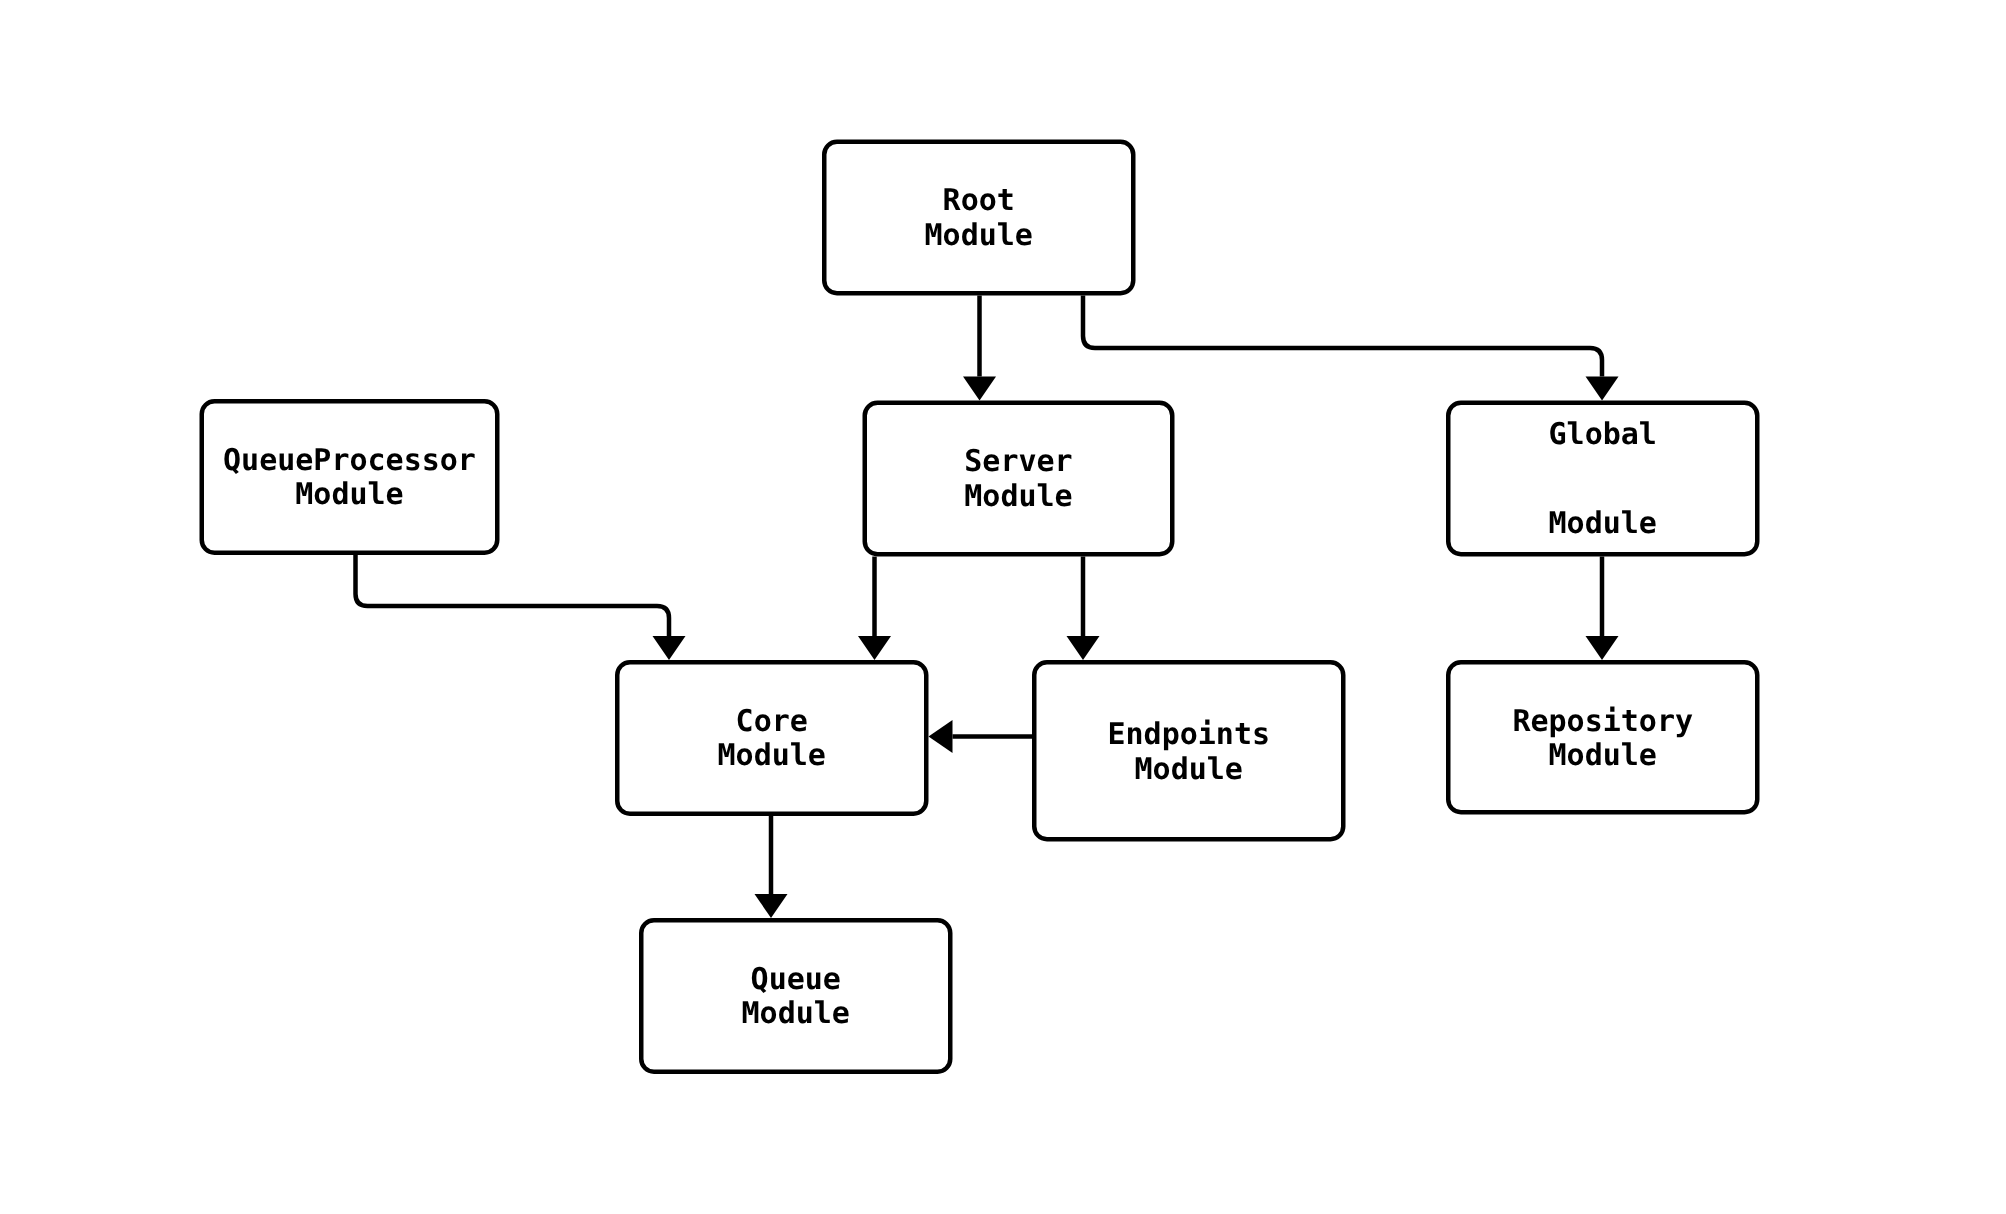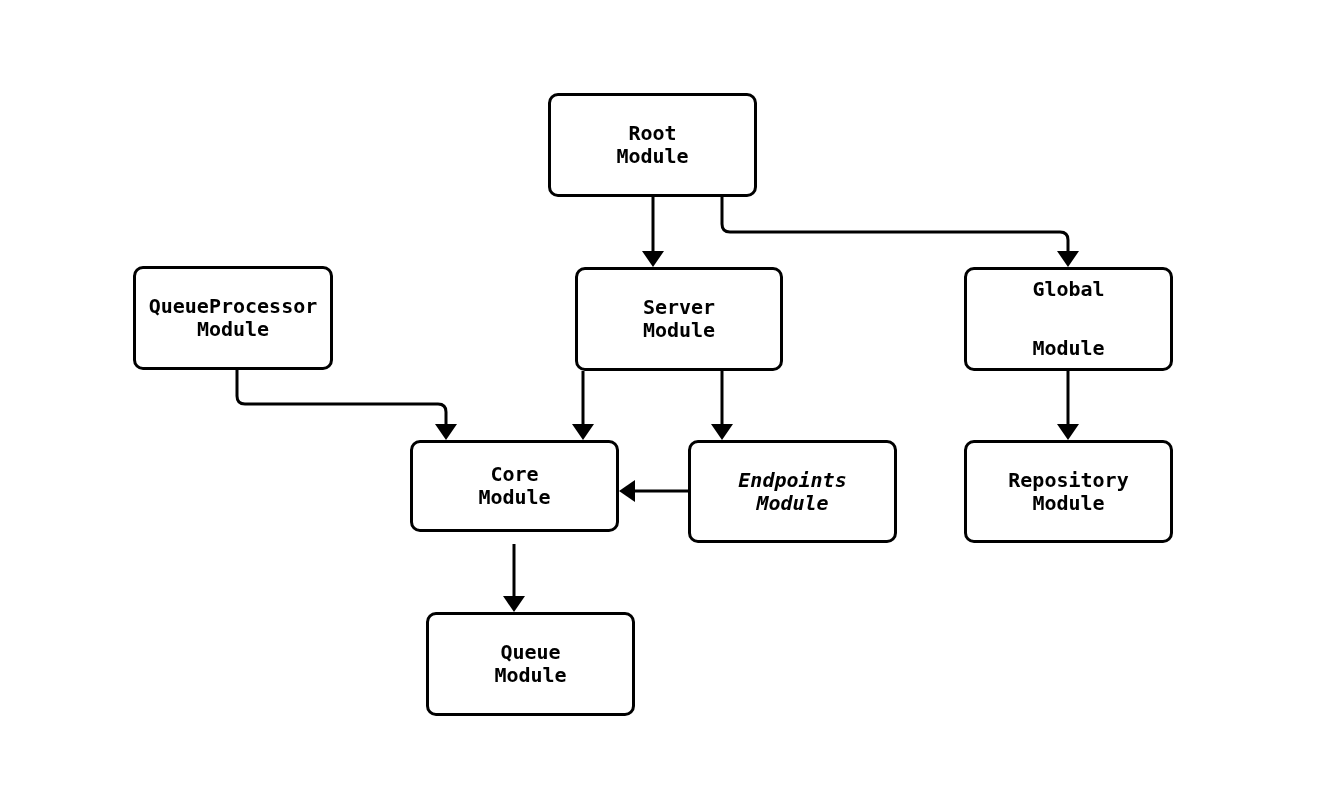--- a/index.html
+++ b/index.html
@@ -53,22 +53,22 @@
     font-size: 20px;
     line-height: 23px;
     color: var(--stroke);
   }
   .node span { display: block; white-space: nowrap; }
 
   .node-root          { left: 548px; top: 93px;  width: 209px; height: 104px; }
   .node-queueprocessor{ left: 133px; top: 266px; width: 200px; height: 104px; }
   .node-server        { left: 549px; top: 267px; width: 208px; height: 104px; margin-left: 26px; }
   .node-global        { left: 964px; top: 267px; width: 209px; height: 104px; gap: 36px; }
-  .node-core          { left: 410px; top: 440px; width: 209px; height: 92px; }
-  .node-endpoints     { left: 688px; top: 440px; width: 209px; height: 103px; font-style: italic; }
+  .node-core          { left: 410px; top: 440px; width: 209px; height: 104px; }
+  .node-endpoints     { left: 688px; top: 440px; width: 209px; height: 121px; }
   .node-repository    { left: 964px; top: 440px; width: 209px; height: 103px; align-items: center; }
   .node-queue         { left: 410px; top: 612px; width: 209px; height: 104px; margin-left: 16px; }
 </style>
 </head>
 <body>
 
 <div class="canvas">
 
   <svg class="edges-layer" width="1337" height="809" viewBox="0 0 1337 809" xmlns="http://www.w3.org/2000/svg">
 

